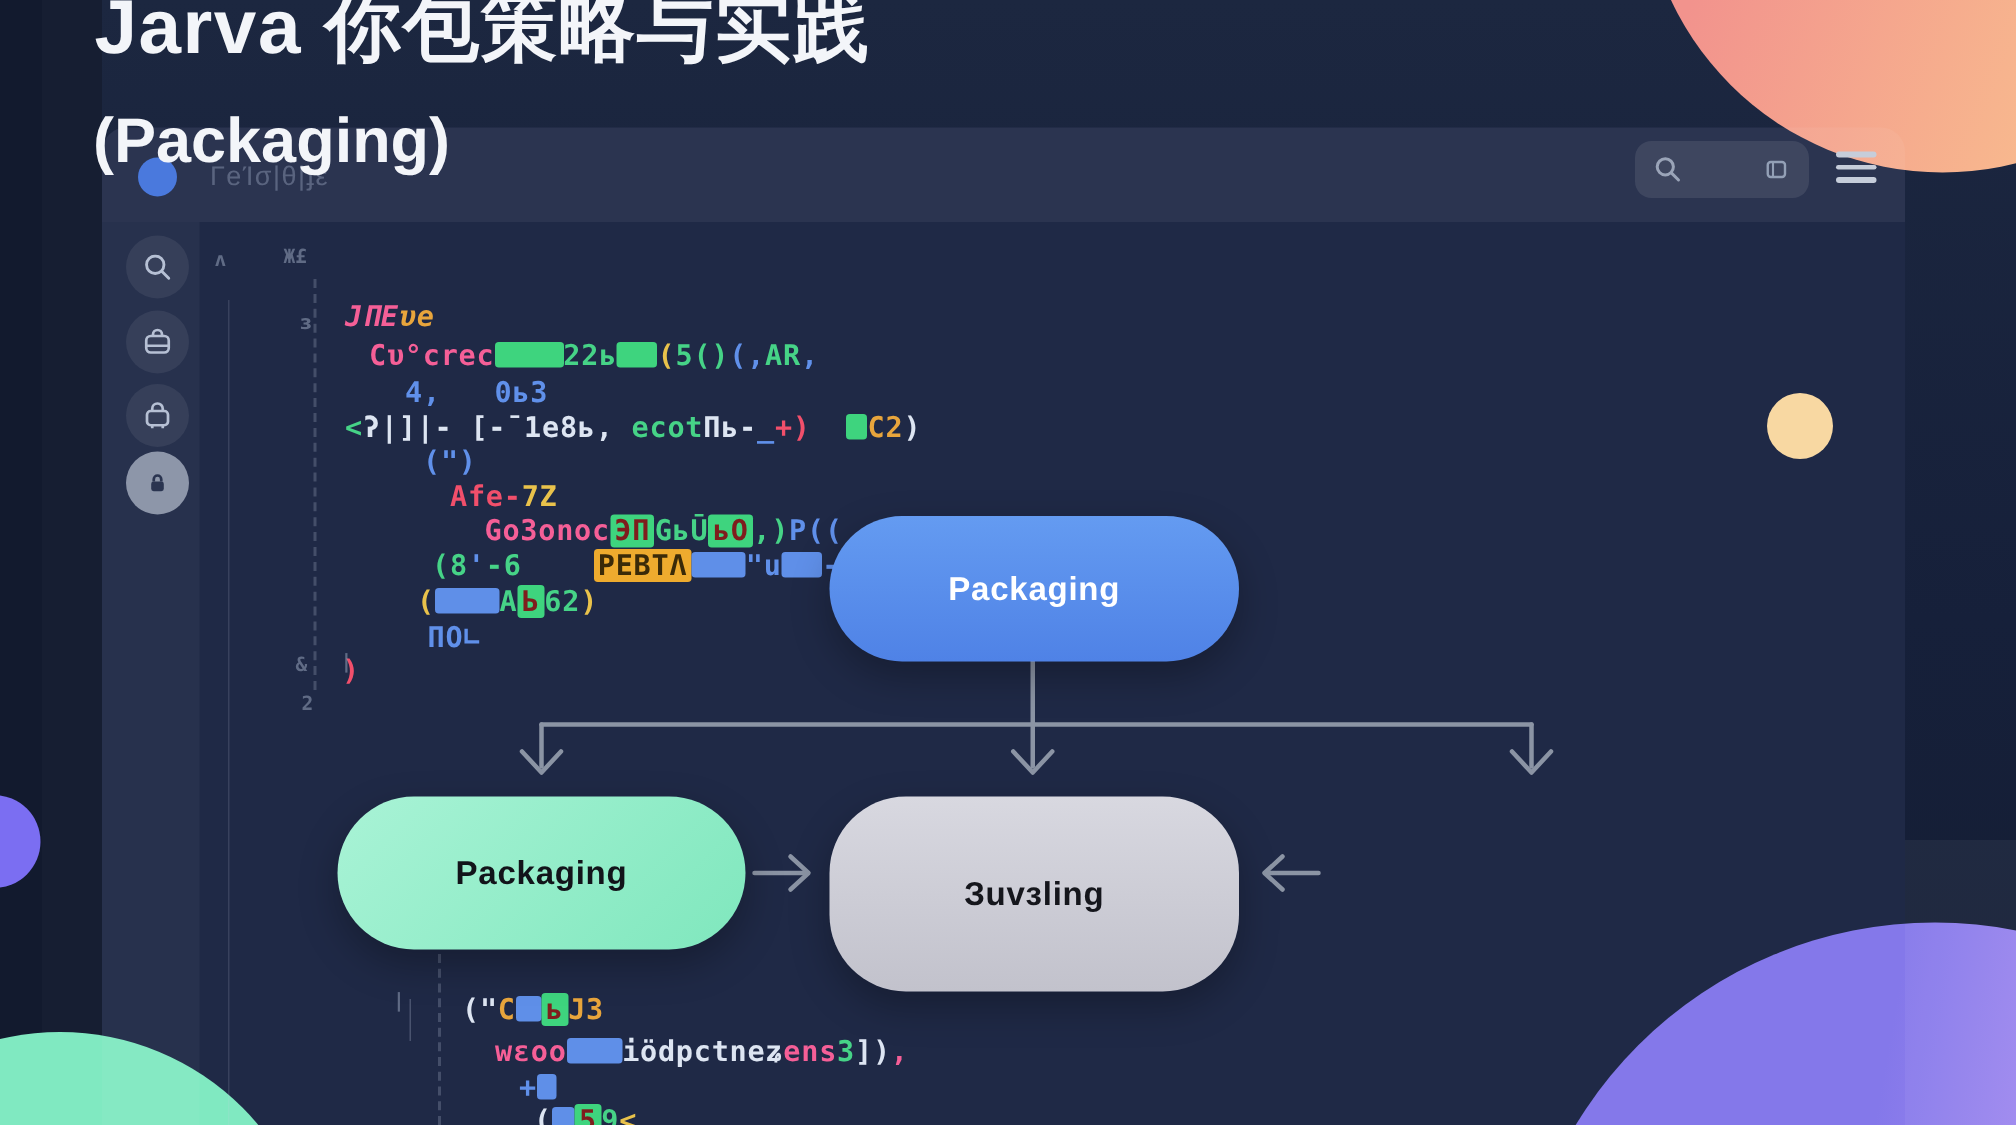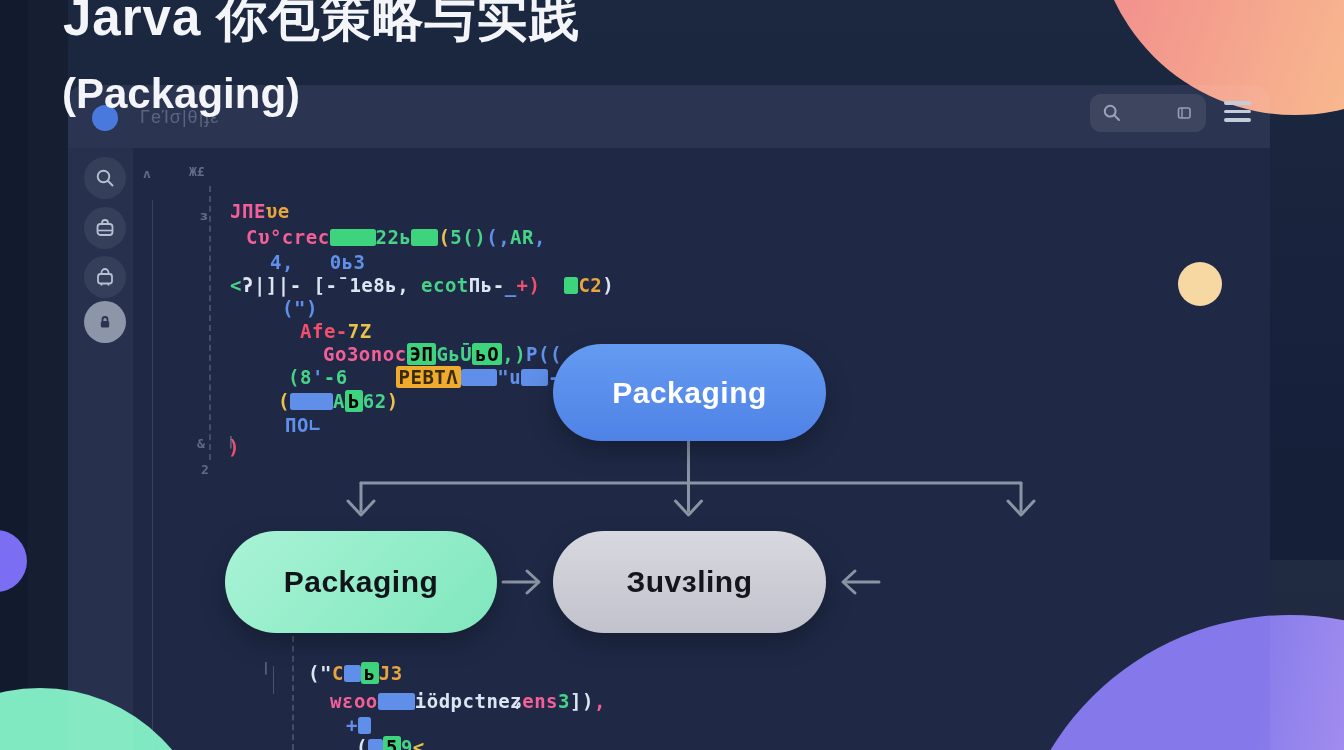--- a/index.html
+++ b/index.html
@@ -35,31 +35,31 @@
   .gline.dash{border-left:2px dashed rgba(200,210,230,0.22);}
   .gmark{position:absolute;font:700 13px "DejaVu Sans Mono",monospace;color:rgba(150,162,186,0.55);}
   
   .code-line{position:absolute;font:700 19px "DejaVu Sans Mono",monospace;
        white-space:pre;letter-spacing:.5px;}
   .c-pk{color:#f55f97}.c-or{color:#e8a53c}.c-gr{color:#46d387}.c-bl{color:#6090ea}
   .c-wh{color:#dde5f2}.c-rd{color:#f14f6b}.c-yl{color:#e9c24b}
   .blk{display:inline-block;height:17px;border-radius:2.5px;vertical-align:-2px;}
   .blk.g{background:#3ed47e}.blk.b{background:#5f8fe8}
   .chip{display:inline-block;border-radius:2.5px;padding:0 3px;}
-  .chip.g{background:#3ed47e;color:#000000}
+  .chip.g{background:#3ed47e;color:#7f1d1d}
   .chip.y{background:#eeab2e;color:#3a2a08}
   
   .node{position:absolute;display:flex;align-items:center;justify-content:center;
-        font-weight:700;font-size:30px;border-radius:51px;
+        font-weight:700;font-size:22px;border-radius:51px;
         box-shadow:0 10px 26px rgba(0,0,0,0.28);letter-spacing:.5px;}
   #node-top{left:553px;top:344px;width:273px;height:97px;color:#fff;
         background:linear-gradient(180deg,#649bf1,#4f82e6);}
   #node-left{left:225px;top:531px;width:272px;height:102px;color:#12141a;
         background:linear-gradient(135deg,#a9f3d6,#7fe7bd);}
-  #node-mid{left:553px;top:531px;width:273px;height:102px;color:#15161c;
+  #node-mid{left:553px;top:531px;width:273px;height:130px;color:#15161c;
         background:linear-gradient(180deg,#d8d8e0,#c2c2cc);}
   #node-right{left:884px;top:531px;width:274px;height:102px;color:#1a150d;
         background:linear-gradient(180deg,#f9d596,#f5c87f);
         border:2px solid rgba(40,34,22,0.55);box-sizing:border-box;}
   svg.icon{display:block;}
 </style>
 </head>
 <body>
 
 <div id="stage">
@@ -132,21 +132,21 @@
       <rect x="6.8" y="10" width="8.4" height="6.5" rx="1.6" fill="#2a3450"></rect>
     </svg>
   </div>
 
   <div class="gline" style="left:152px;top:200px;height:550px;"></div>
   <div class="gline dash" style="left:209px;top:186px;height:274px;"></div>
   <div class="gline dash" style="left:292px;top:636px;height:114px;"></div>
   <div class="gline" style="left:273px;top:666px;height:28px;border-left-color:rgba(200,210,230,0.25);"></div>
 
   <div id="code-layer">
-      <div class="code-line" style="left: 230px; top: 200px;"><span class="c-pk">JΠE</span><span class="c-or">υe</span></div>
+      <div class="code-line" style="left: 230px; top: 200px; font-style: italic;"><span class="c-pk">JΠE</span><span class="c-or">υe</span></div>
       <div class="code-line" style="left: 246px; top: 226px; text-align: center;"><span class="c-pk">Cυ°crec</span><span class="blk g" style="width: 46px;"></span><span class="c-gr">22ь</span><span class="blk g" style="width: 27px;"></span><span class="c-yl">(</span><span class="c-gr">5()</span><span class="c-bl">(,</span><span class="c-gr">AR</span><span class="c-bl">,</span></div>
       <div class="code-line" style="left: 270px; top: 251px;"><span class="c-bl">4,   0ьЗ</span></div>
       <div class="code-line" style="left: 230px; top: 274px;"><span class="c-gr">&lt;</span><span class="c-wh">ʔ|]|- [-¯1e8ь, </span><span class="c-gr">ecot</span><span class="c-wh">Пь-</span><span class="c-bl">_</span><span class="c-rd">+)</span><span class="c-wh">  </span><span class="blk g" style="width: 14px;"></span><span class="c-or">C2</span><span class="c-wh">)</span></div>
       <div class="code-line" style="left: 282px; top: 297px;"><span class="c-bl">(")</span></div>
       <div class="code-line" style="left: 300px; top: 320px;"><span class="c-rd">Afе-</span><span class="c-yl">7Z</span></div>
       <div class="code-line" style="left: 323px; top: 343px;"><span class="c-pk">GoЗonoc</span><span class="chip g">ЭП</span><span class="c-gr">GьŪ</span><span class="chip g">ьO</span><span class="c-gr">,)</span><span class="c-bl">P((</span></div>
       <div class="code-line" style="left: 288px; top: 366px;"><span class="c-gr">(8</span><span class="c-bl">'</span><span class="c-gr">-6</span><span class="c-wh">    </span><span class="chip y">PEВТΛ</span><span class="blk b" style="width: 36px;"></span><span class="c-bl">"u</span><span class="blk b" style="width: 27px;"></span><span class="c-bl">-.,</span></div>
       <div class="code-line" style="left: 278px; top: 390px;"><span class="c-yl">(</span><span class="blk b" style="width: 43px;"></span><span class="c-gr">A</span><span class="chip g">Ь</span><span class="c-gr">62</span><span class="c-yl">)</span></div>
       <div class="code-line" style="left: 252px; top: 414px; margin-left: 33px;"><span class="c-bl">ПO∟</span></div>
       <div class="code-line" style="left: 228px; top: 436px;"><span class="c-rd">)</span></div>

